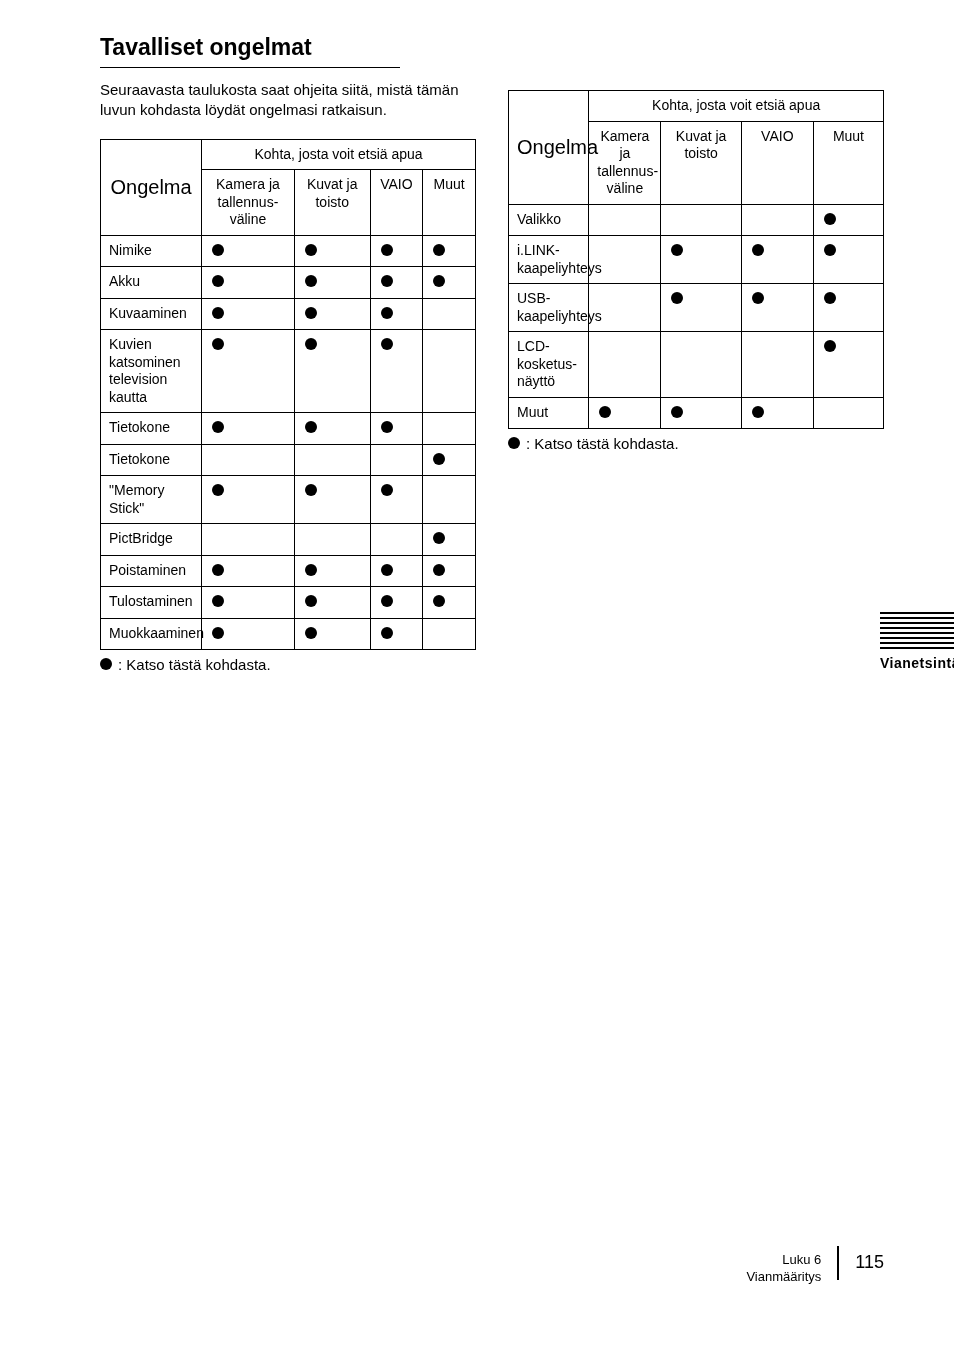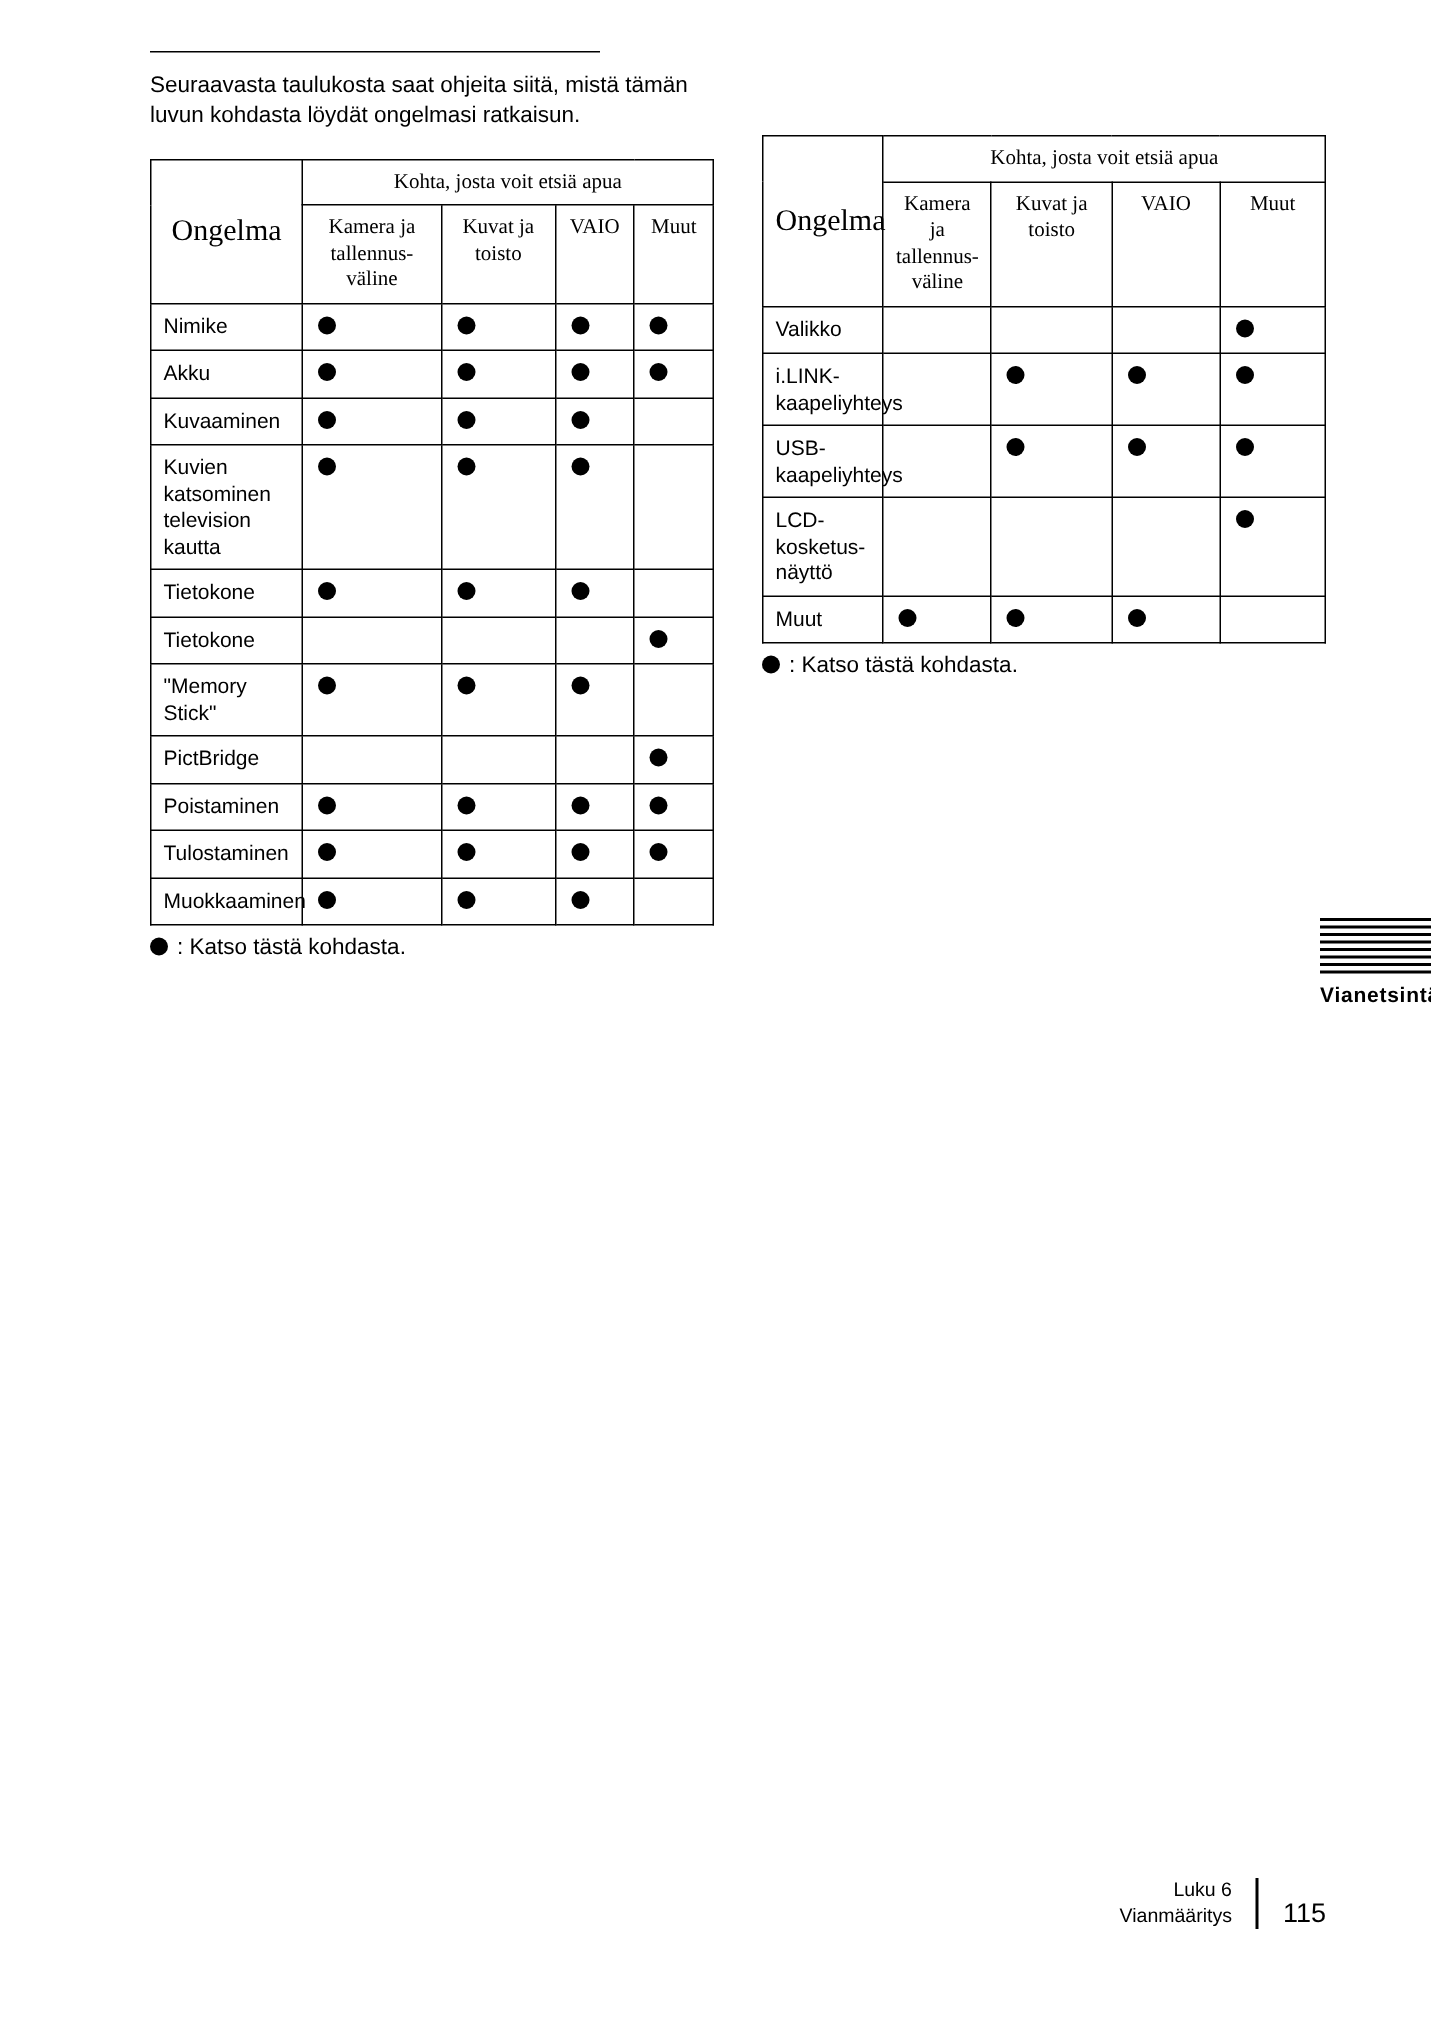--- a/index.html
+++ b/index.html
@@ -49,21 +49,20 @@
   }
   table.grid th, table.grid td {
     border: 1px solid #000;
     padding: 6px 8px;
     vertical-align: top;
     line-height: 1.25;
   }
   table.grid th {
     font-weight: normal;
     text-align: center;
-    font-family: Liberation Serif, serif;
   }
   table.grid td.dotcell {
     text-align: left;
     padding-left: 10px;
     vertical-align: top;
   }
   .dot {
     display: inline-block;
     width: 12px;
     height: 12px;
@@ -97,21 +96,21 @@
     font-weight: bold;
     margin-top: 6px;
     letter-spacing: 0.5px;
   }
   .footer {
     position: absolute;
     right: 70px;
     bottom: 66px;
     font-size: 14px;
     display: flex;
-    align-items: flex-end;
+    align-items: flex-start;
     gap: 16px;
   }
   .footer .vsep {
     width: 2px;
     height: 34px;
     background: #000;
     margin-top: -6px;
   }
   .footer .chapter {
     text-align: right;
@@ -142,20 +141,21 @@
      vertical-align: middle;
   }
 </style>
 </head>
 <body>
 
 <div class="page">
   <div class="columns">
 
     <div class="col">
+      <h1 class="title">Tavalliset ongelmat</h1>
       <hr class="titlebar">
       <p class="intro">Seuraavasta taulukosta saat ohjeita siitä, mistä tämän luvun kohdasta löydät ongelmasi ratkaisun.</p>
 
       <table class="grid">
         <colgroup>
           <col class="c1t1">
             <col class="c2t1">
             <col class="c3t1">
             <col class="c4t1">
             <col class="c5t1">

